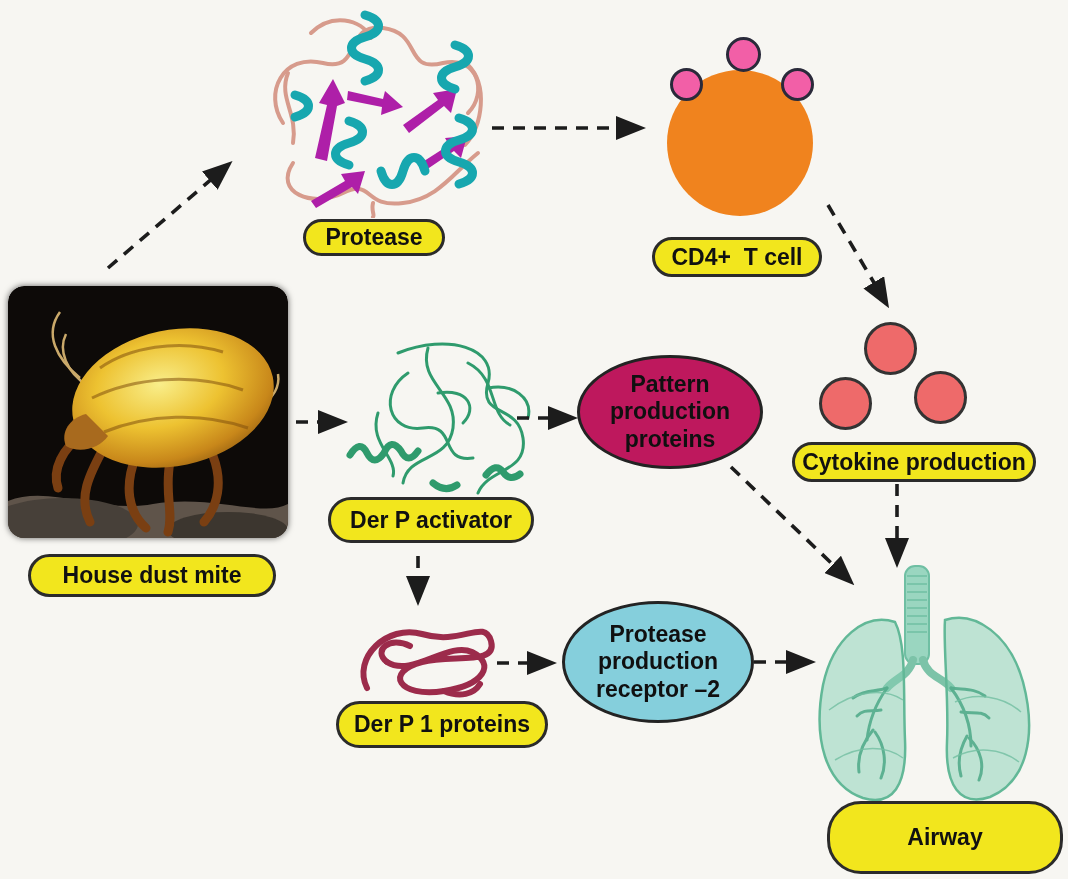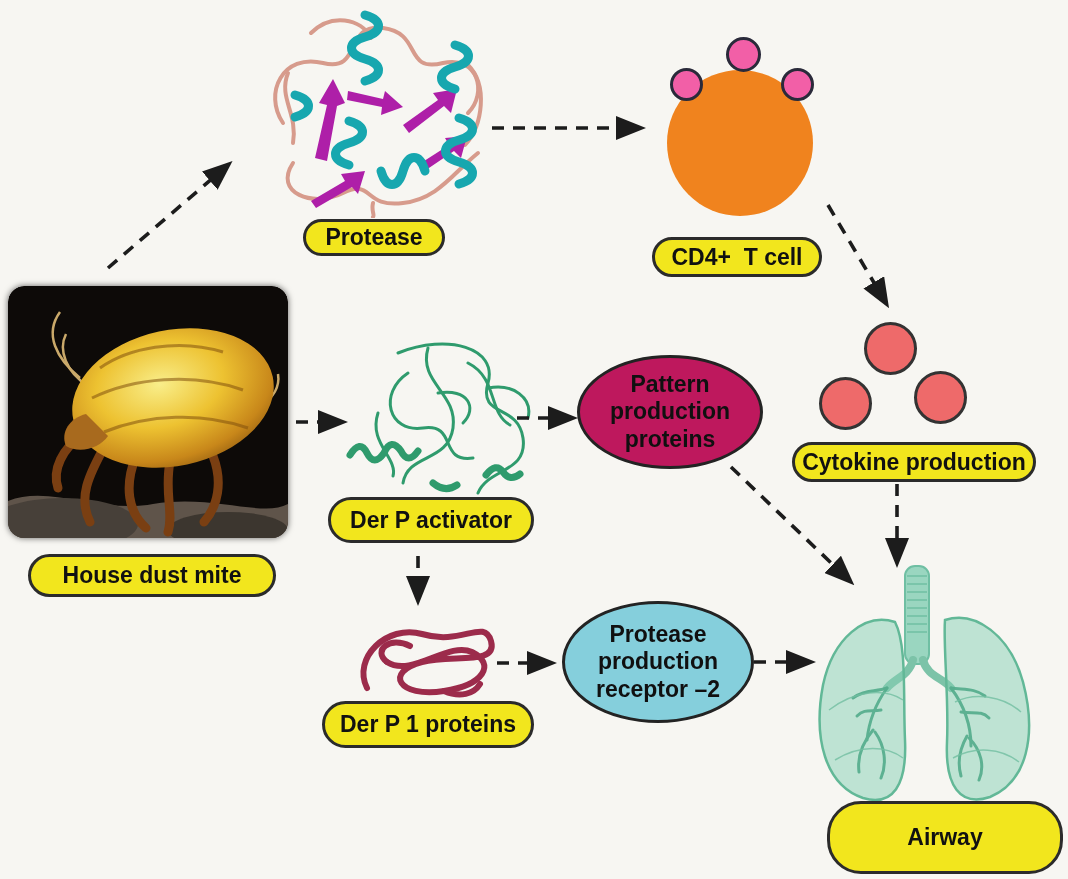--- a/index.html
+++ b/index.html
@@ -212,21 +212,21 @@
   <div class="pill" style="left:303px;top:219px;width:142px;height:37px;">Protease</div>
 
   <div class="pill" style="left:652px;top:237px;width:170px;height:40px;">CD4+  T cell</div>
 
   <div class="pill" style="left:792px;top:442px;width:244px;height:40px;">Cytokine production</div>
 
   <div class="pill" style="left:28px;top:542px;width:248px;height:43px;margin-top:12px;">House dust mite</div>
 
   <div class="pill" style="left:328px;top:497px;width:206px;height:46px;">Der P activator</div>
 
-  <div class="pill" style="left:322px;top:701px;width:212px;height:47px;">Der P 1 proteins</div>
+  <div class="pill" style="left:336px;top:701px;width:212px;height:47px;">Der P 1 proteins</div>
 
   <div class="pill" style="left:827px;top:801px;width:236px;height:73px;border-radius:34px;">
     <span class="stack">
       <span>Airway</span>
     </span>
   </div>
 
 </div>
 
 </body></html>

